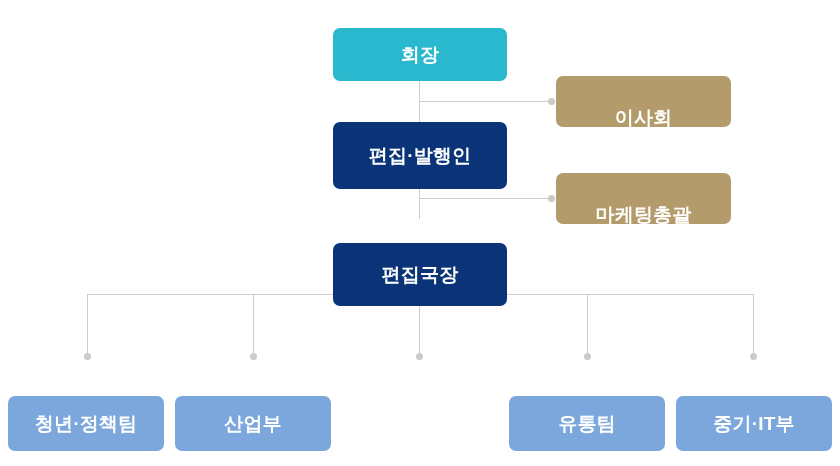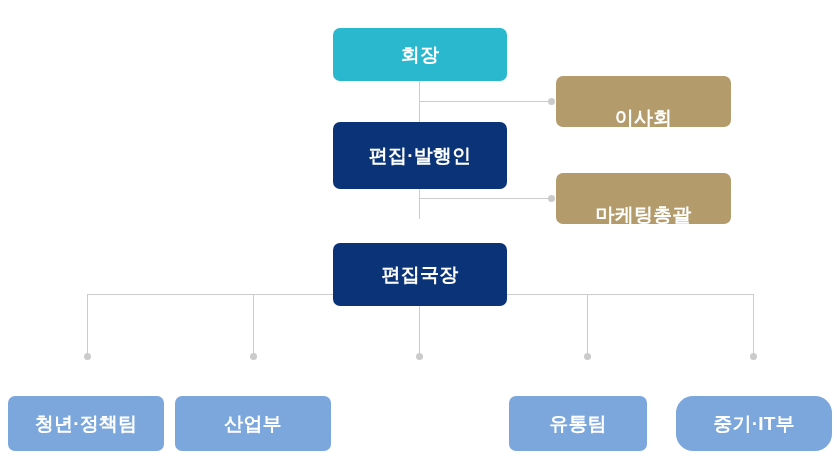--- a/index.html
+++ b/index.html
@@ -120,21 +120,21 @@
 
   <div class="node tone-blue" style="left:8px; top:380px; width:156px; height:55px;">
     <span class="node-label">청년·정책팀</span>
   </div>
 
   <div class="node tone-blue" style="left:175px; top:380px; width:156px; height:55px;">
     <span class="node-label">산업부</span>
   </div>
 
 
-  <div class="node tone-blue" style="left:509px; top:380px; width:138px; height:55px;">
+  <div class="node tone-blue" style="left:509px; top:380px; width:156px; height:55px;">
     <span class="node-label">유통팀</span>
   </div>
 
-  <div class="node tone-blue" style="left:676px; top:380px; width:156px; height:55px;border-radius:17px;">
+  <div class="node tone-blue" style="left:676px; top:380px; width:156px; height:55px;">
     <span class="node-label">중기·IT부</span>
   </div>
 
 </div>
 
 </body></html>

